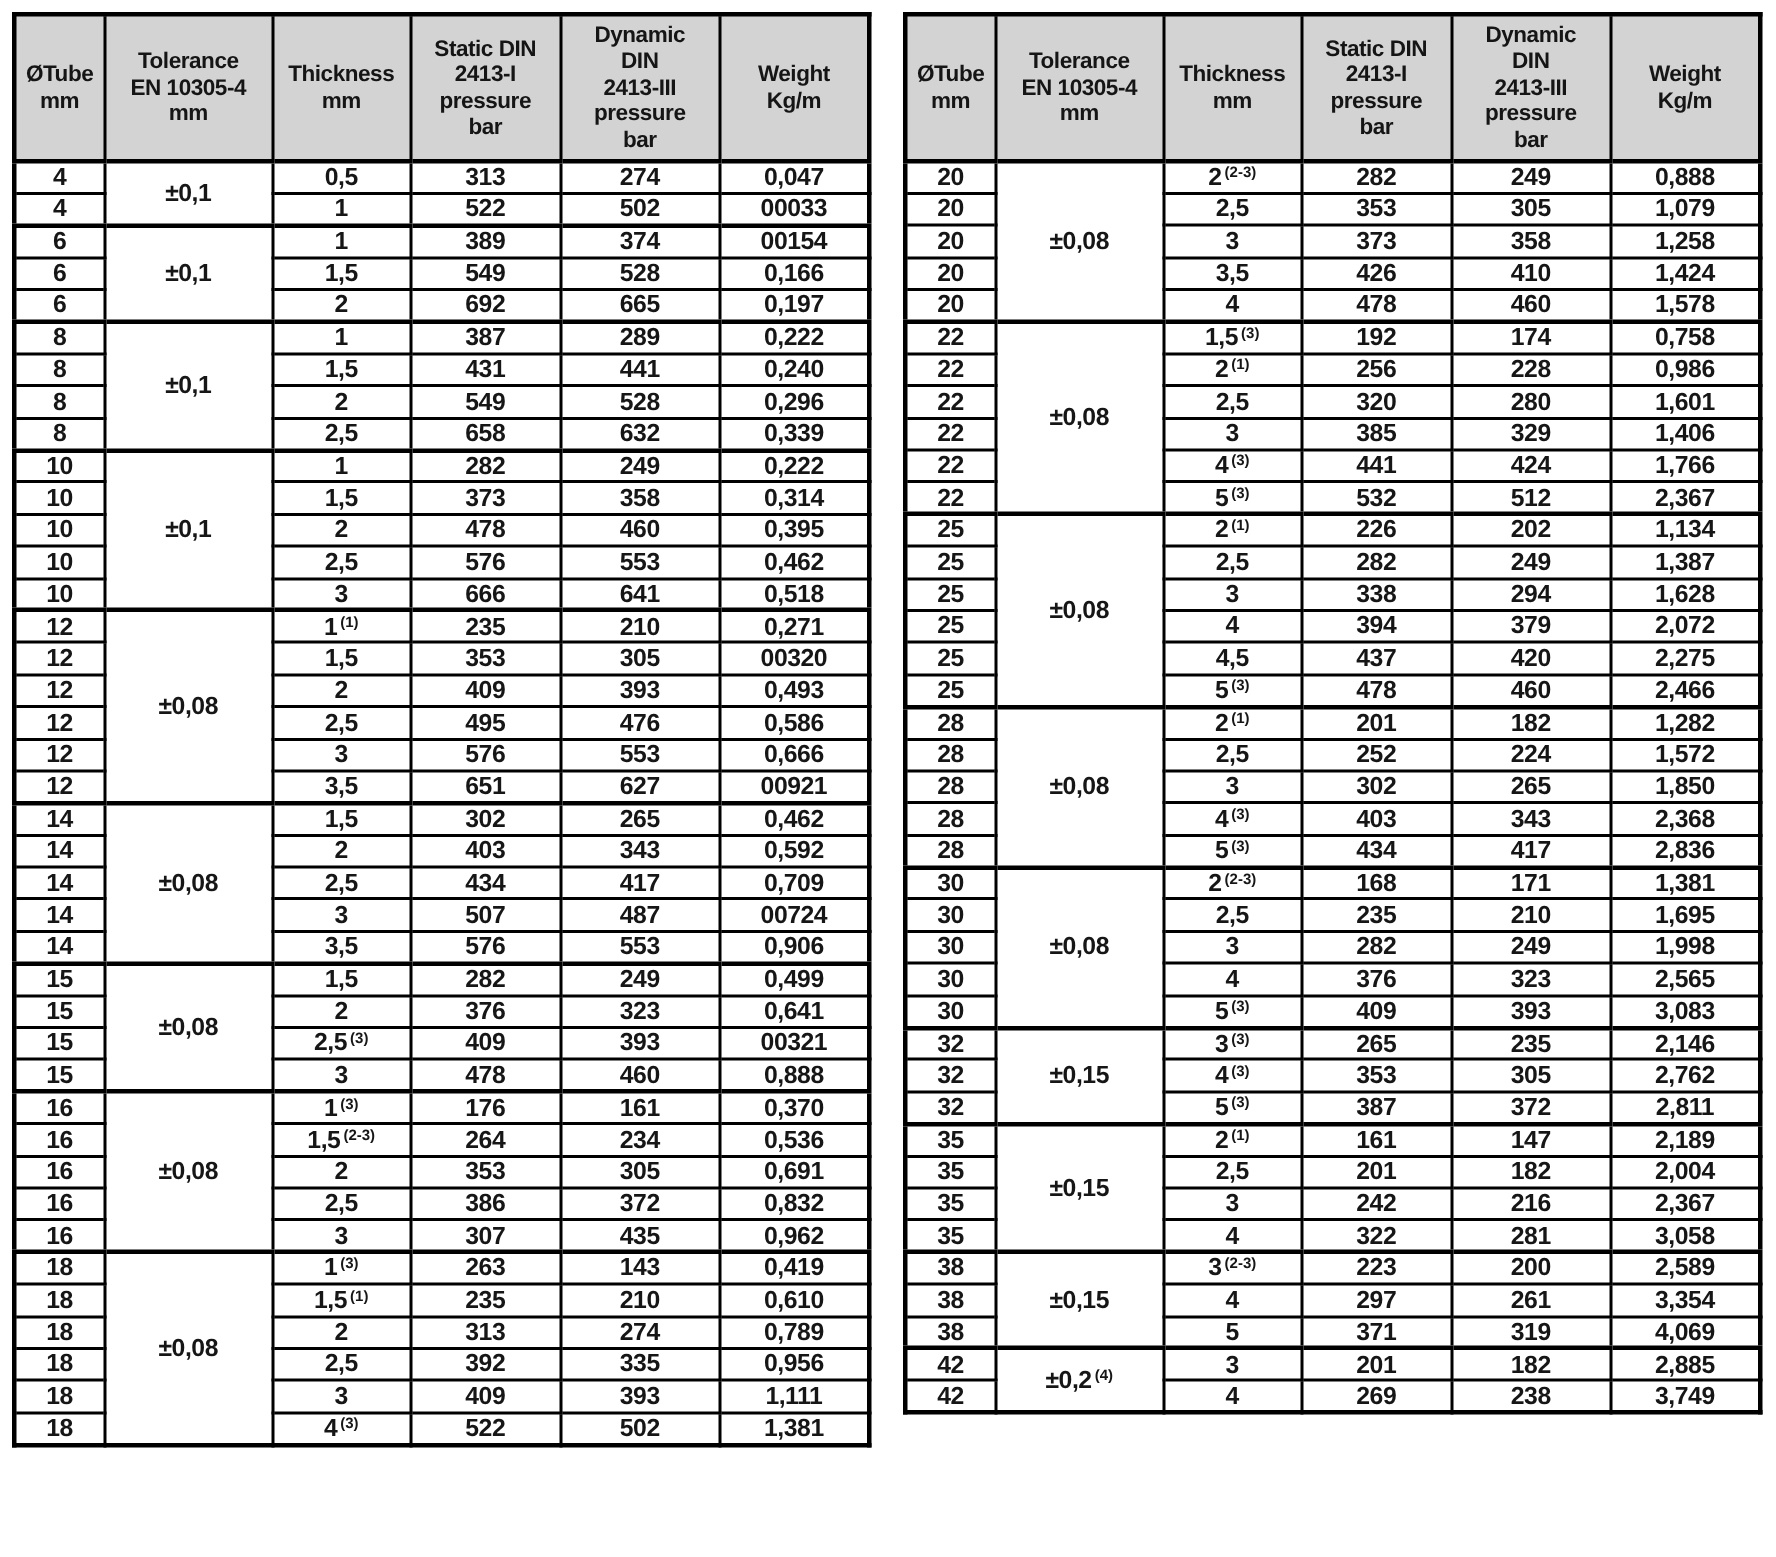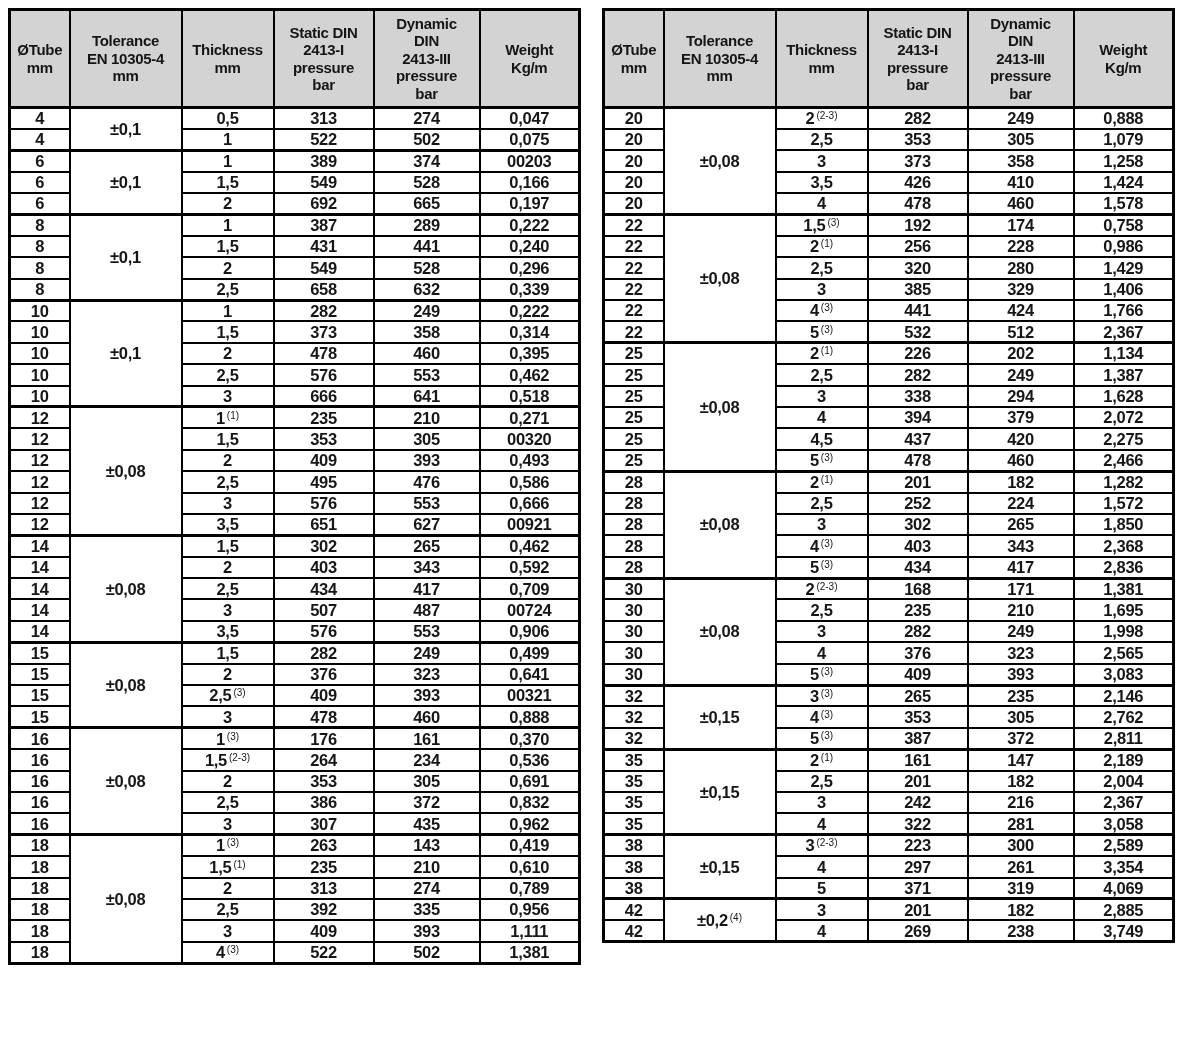--- a/index.html
+++ b/index.html
@@ -45,21 +45,21 @@
     font-weight: bold;
     letter-spacing: -0.3px;
     height: 21.4px;
     line-height: 1;
     padding: 0;
     color: #161616;
   }
   table.spec tr.gstart td { border-top: 3px solid #000; }
   .note {
     font-size: 10px;
-    font-weight: normal;
+    font-weight: bold;
     vertical-align: 5px;
     margin-left: 2px;
     letter-spacing: 0;
   }
 </style>
 </head>
 <body>
 
 <div class="tables-wrap">
 
@@ -101,29 +101,29 @@
           <td><span>0,5</span></td>
           <td><span>313</span></td>
           <td><span>274</span></td>
           <td><span>0,047</span></td>
         </tr>
         <tr>
           <td><span>4</span></td>
           <td><span>1</span></td>
           <td><span>522</span></td>
           <td><span>502</span></td>
-          <td><span>0,075</span></td>
+          <td><span>00033</span></td>
         </tr>
         <tr class="gstart">
           <td><span>6</span></td>
           <td rowspan="3"><span>±0,1</span></td>
           <td><span>1</span></td>
           <td><span>389</span></td>
           <td><span>374</span></td>
-          <td><span>00203</span></td>
+          <td><span>00154</span></td>
         </tr>
         <tr>
           <td><span>6</span></td>
           <td><span>1,5</span></td>
           <td><span>549</span></td>
           <td><span>528</span></td>
           <td><span>0,166</span></td>
         </tr>
         <tr>
           <td><span>6</span></td>
@@ -468,21 +468,21 @@
           <td><span>2</span><span class="note">(1)</span></td>
           <td><span>256</span></td>
           <td><span>228</span></td>
           <td><span>0,986</span></td>
         </tr>
         <tr>
           <td><span>22</span></td>
           <td><span>2,5</span></td>
           <td><span>320</span></td>
           <td><span>280</span></td>
-          <td><span>1,429</span></td>
+          <td><span>1,601</span></td>
         </tr>
         <tr>
           <td><span>22</span></td>
           <td><span>3</span></td>
           <td><span>385</span></td>
           <td><span>329</span></td>
           <td><span>1,406</span></td>
         </tr>
         <tr>
           <td><span>22</span></td>
@@ -662,21 +662,21 @@
           <td><span>4</span></td>
           <td><span>322</span></td>
           <td><span>281</span></td>
           <td><span>3,058</span></td>
         </tr>
         <tr class="gstart">
           <td><span>38</span></td>
           <td rowspan="3"><span>±0,15</span></td>
           <td><span>3</span><span class="note">(2-3)</span></td>
           <td><span>223</span></td>
-          <td><span>300</span></td>
+          <td><span>200</span></td>
           <td><span>2,589</span></td>
         </tr>
         <tr>
           <td><span>38</span></td>
           <td><span>4</span></td>
           <td><span>297</span></td>
           <td><span>261</span></td>
           <td><span>3,354</span></td>
         </tr>
         <tr>

